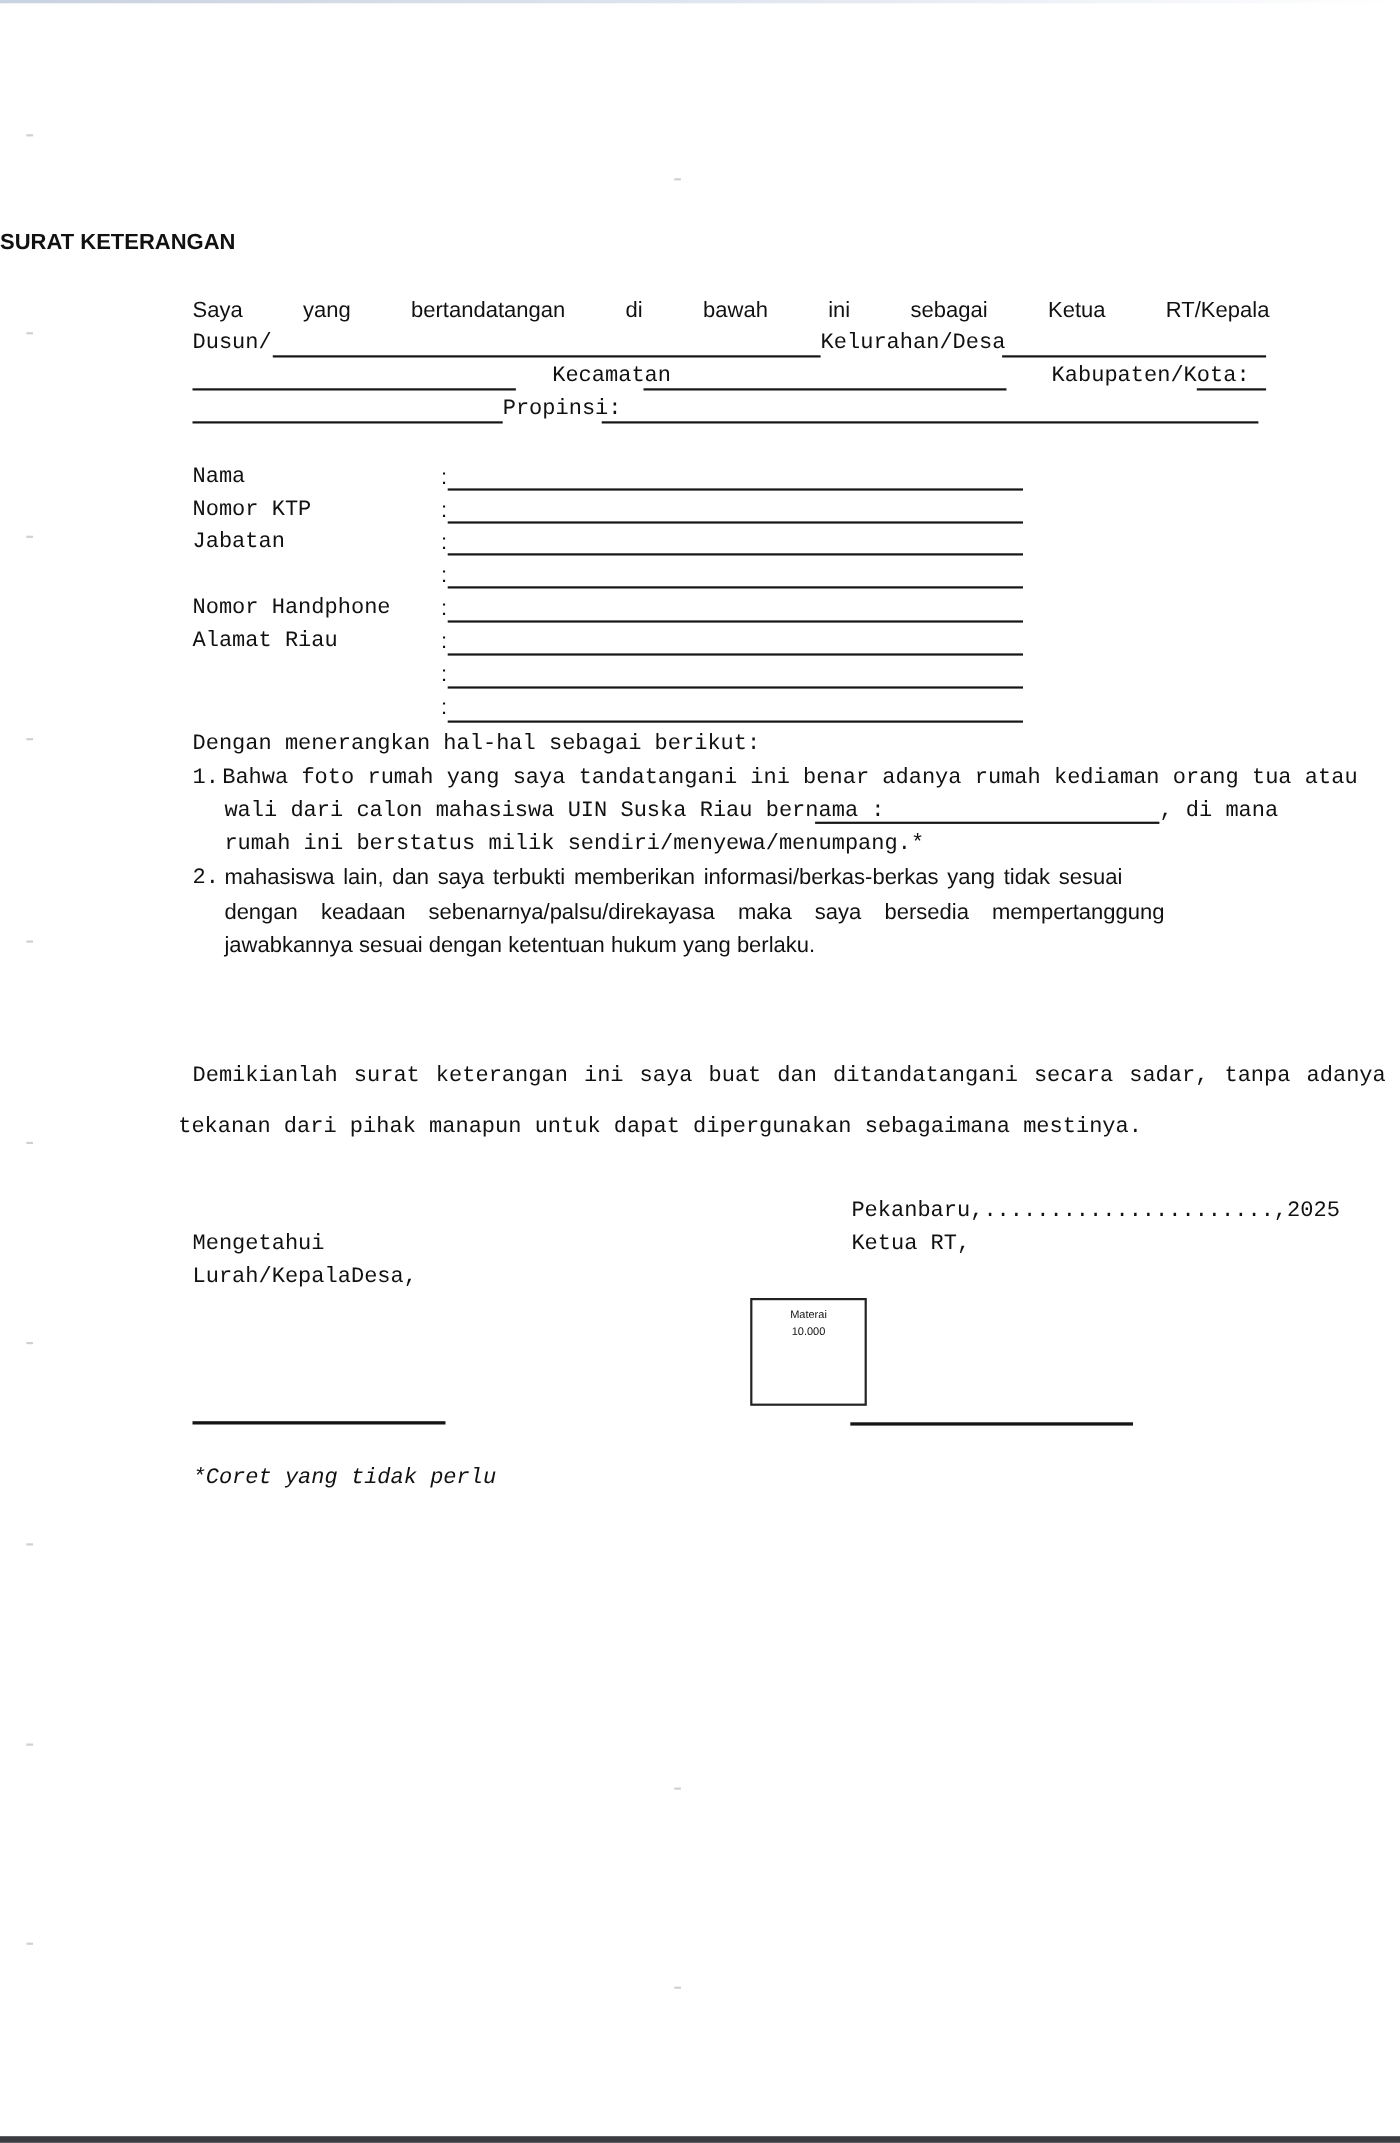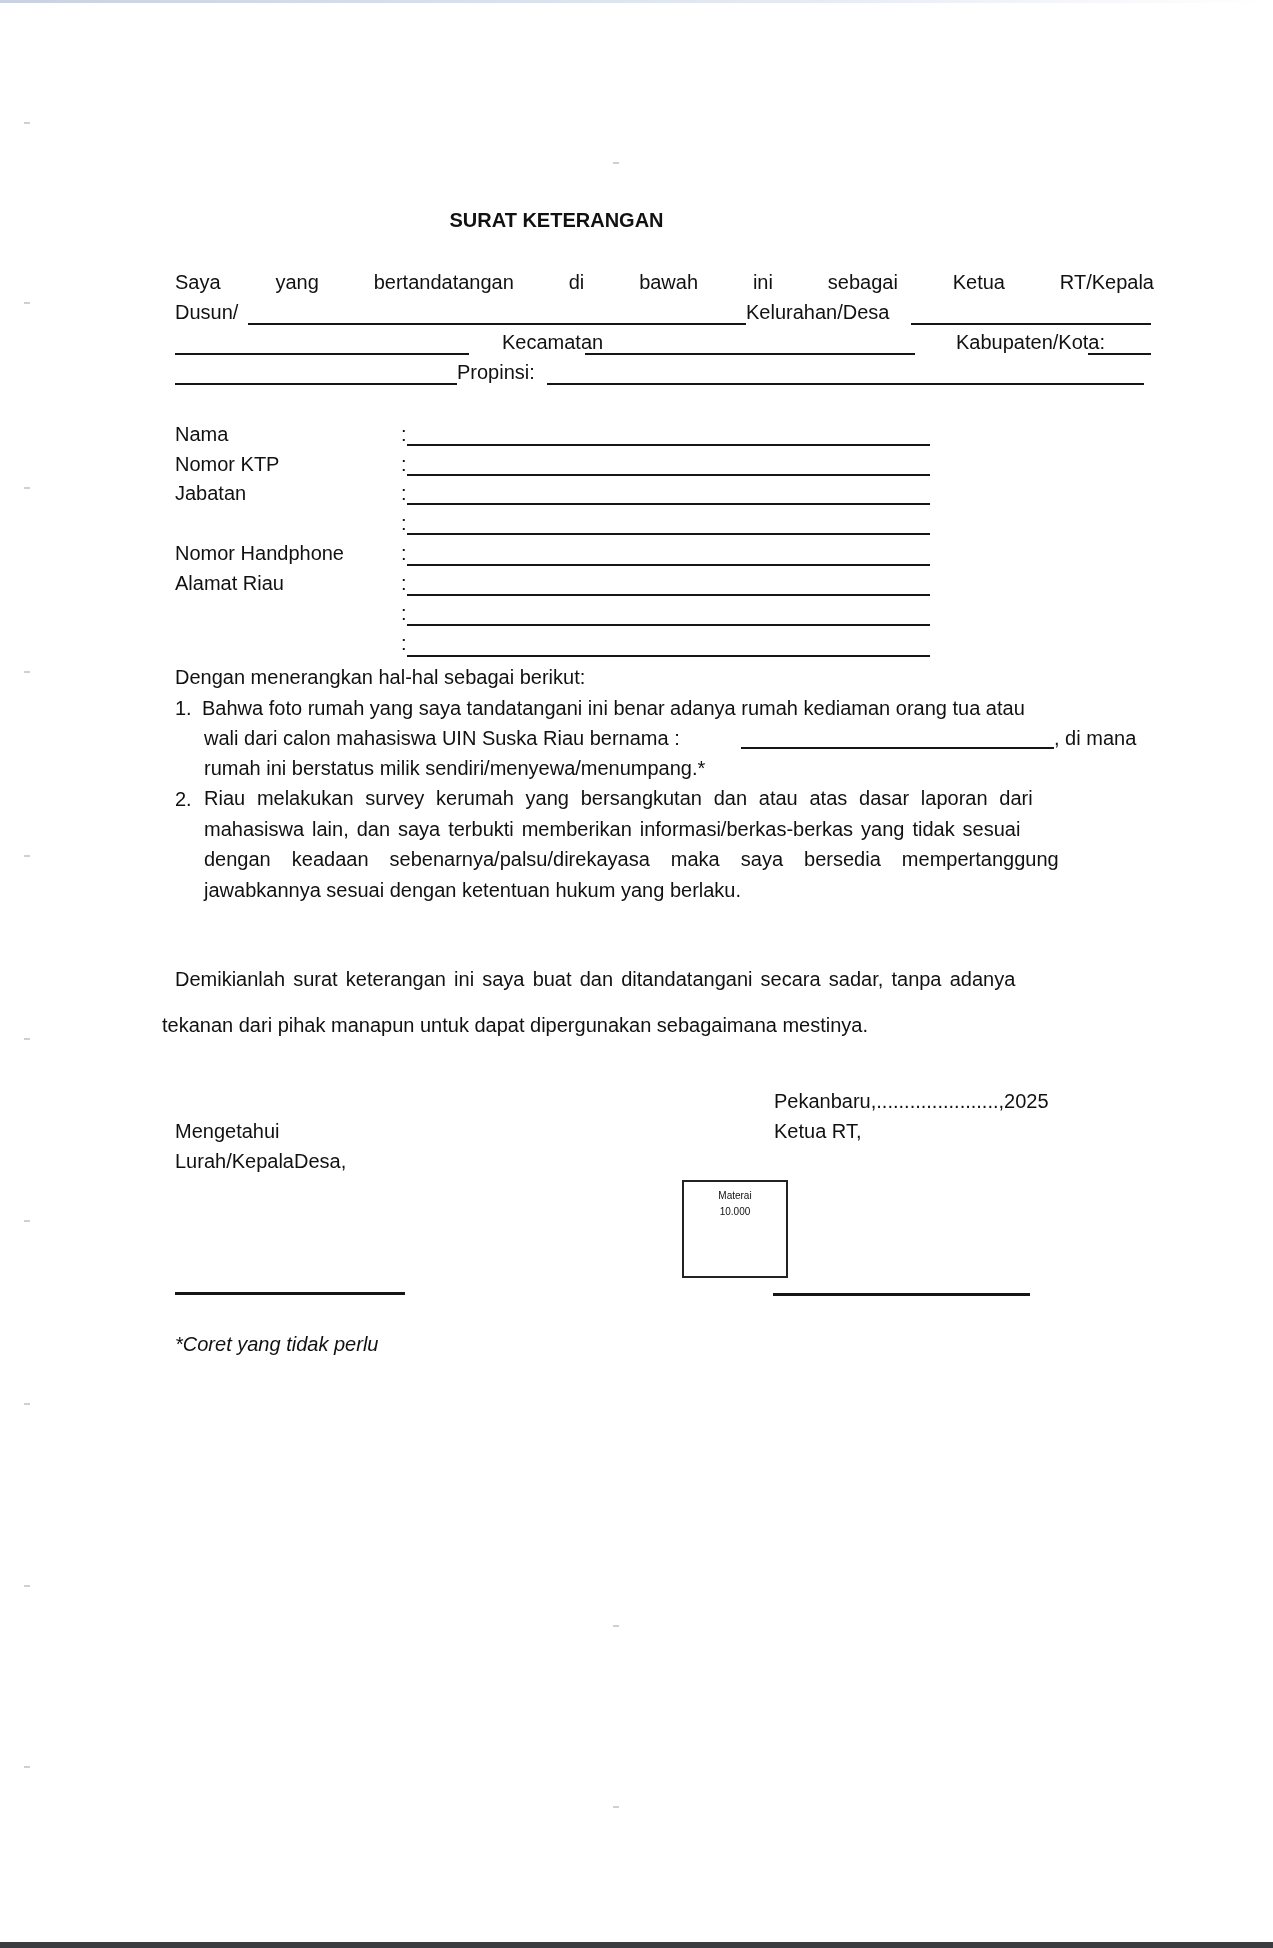--- a/index.html
+++ b/index.html
@@ -2,22 +2,22 @@
 <html><head>
 <meta charset="utf-8">
 <style>
   html, body { margin:0; padding:0; background:#ffffff; }
   body { width:1273px; height:1948px; position:relative; overflow:hidden;
          font-family:"Liberation Sans", sans-serif; color:#111; }
   .topbar { position:absolute; left:0; top:0; width:1273px; height:3px;
             background:linear-gradient(to right,#c9d2e0,#e4e9f2 60%,#ffffff); }
   .bottombar { position:absolute; left:0; top:1942px; width:1273px; height:6px; background:#3a3c42; }
   .abs { position:absolute; white-space:nowrap; }
-  .title { left:0; width:1113px; text-align:center; top:209px; font-size:20px; font-weight:bold; }
-  .t { font-size:20px; line-height:24px; }
+  .title { left:0; width:1113px; top:209px; font-size:20px; font-weight:bold; }
+  .t { font-size:20px; line-height:24px;font-family:Liberation Mono, monospace; }
   .line { position:absolute; height:2px; background:#151515; }
   .justify-row { position:absolute; left:175px; width:979px; display:flex; justify-content:space-between; font-size:20px; line-height:24px; }
   .colon { position:absolute; font-size:20px; line-height:24px; }
   .para { position:absolute; font-size:20px; line-height:30.6px; }
   .jline { display:flex; justify-content:space-between; white-space:nowrap; }
   .stamp { position:absolute; left:682px; top:1180px; width:106px; height:98px; border:2px solid #222; background:#fff; text-align:center; font-size:10px; line-height:16px; padding-top:6px; box-sizing:border-box; }
   .italic { font-style:italic; }
   .artifact { position:absolute; width:6px; height:2px; background:#d0d0d0; }
 </style>
 </head>
@@ -95,23 +95,20 @@
     <span class="abs t" style="left:204px; top:726px;">wali dari calon mahasiswa UIN Suska Riau bernama :</span>
     <div class="line" style="left:741px; top:747px; width:313px;"></div>
     <span class="abs t" style="left:1054px; top:726px;">, di mana</span>
     <span class="abs t" style="left:204px; top:756px;">rumah ini berstatus milik sendiri/menyewa/menumpang.*</span>
   </div>
 
   <div>
     <span class="abs t" style="left:175px; top:787px;">2.</span>
     <div class="para" style="left:204px; top:783px; width:950px;">
       <div class="jline">
-          <span style="word-spacing:6.2px;">Riau melakukan survey kerumah yang bersangkutan dan atau atas dasar laporan dari</span>
-        </div>
-      <div class="jline">
           <span style="word-spacing:2.4px;">mahasiswa lain, dan saya terbukti memberikan informasi/berkas-berkas yang tidak sesuai</span>
         </div>
       <div class="jline">
           <span style="word-spacing:15.5px;">dengan keadaan sebenarnya/palsu/direkayasa maka saya bersedia mempertanggung</span>
         </div>
       <div class="jline">
           <span>jawabkannya sesuai dengan ketentuan hukum yang berlaku.</span>
         </div>
     </div>
   </div>

